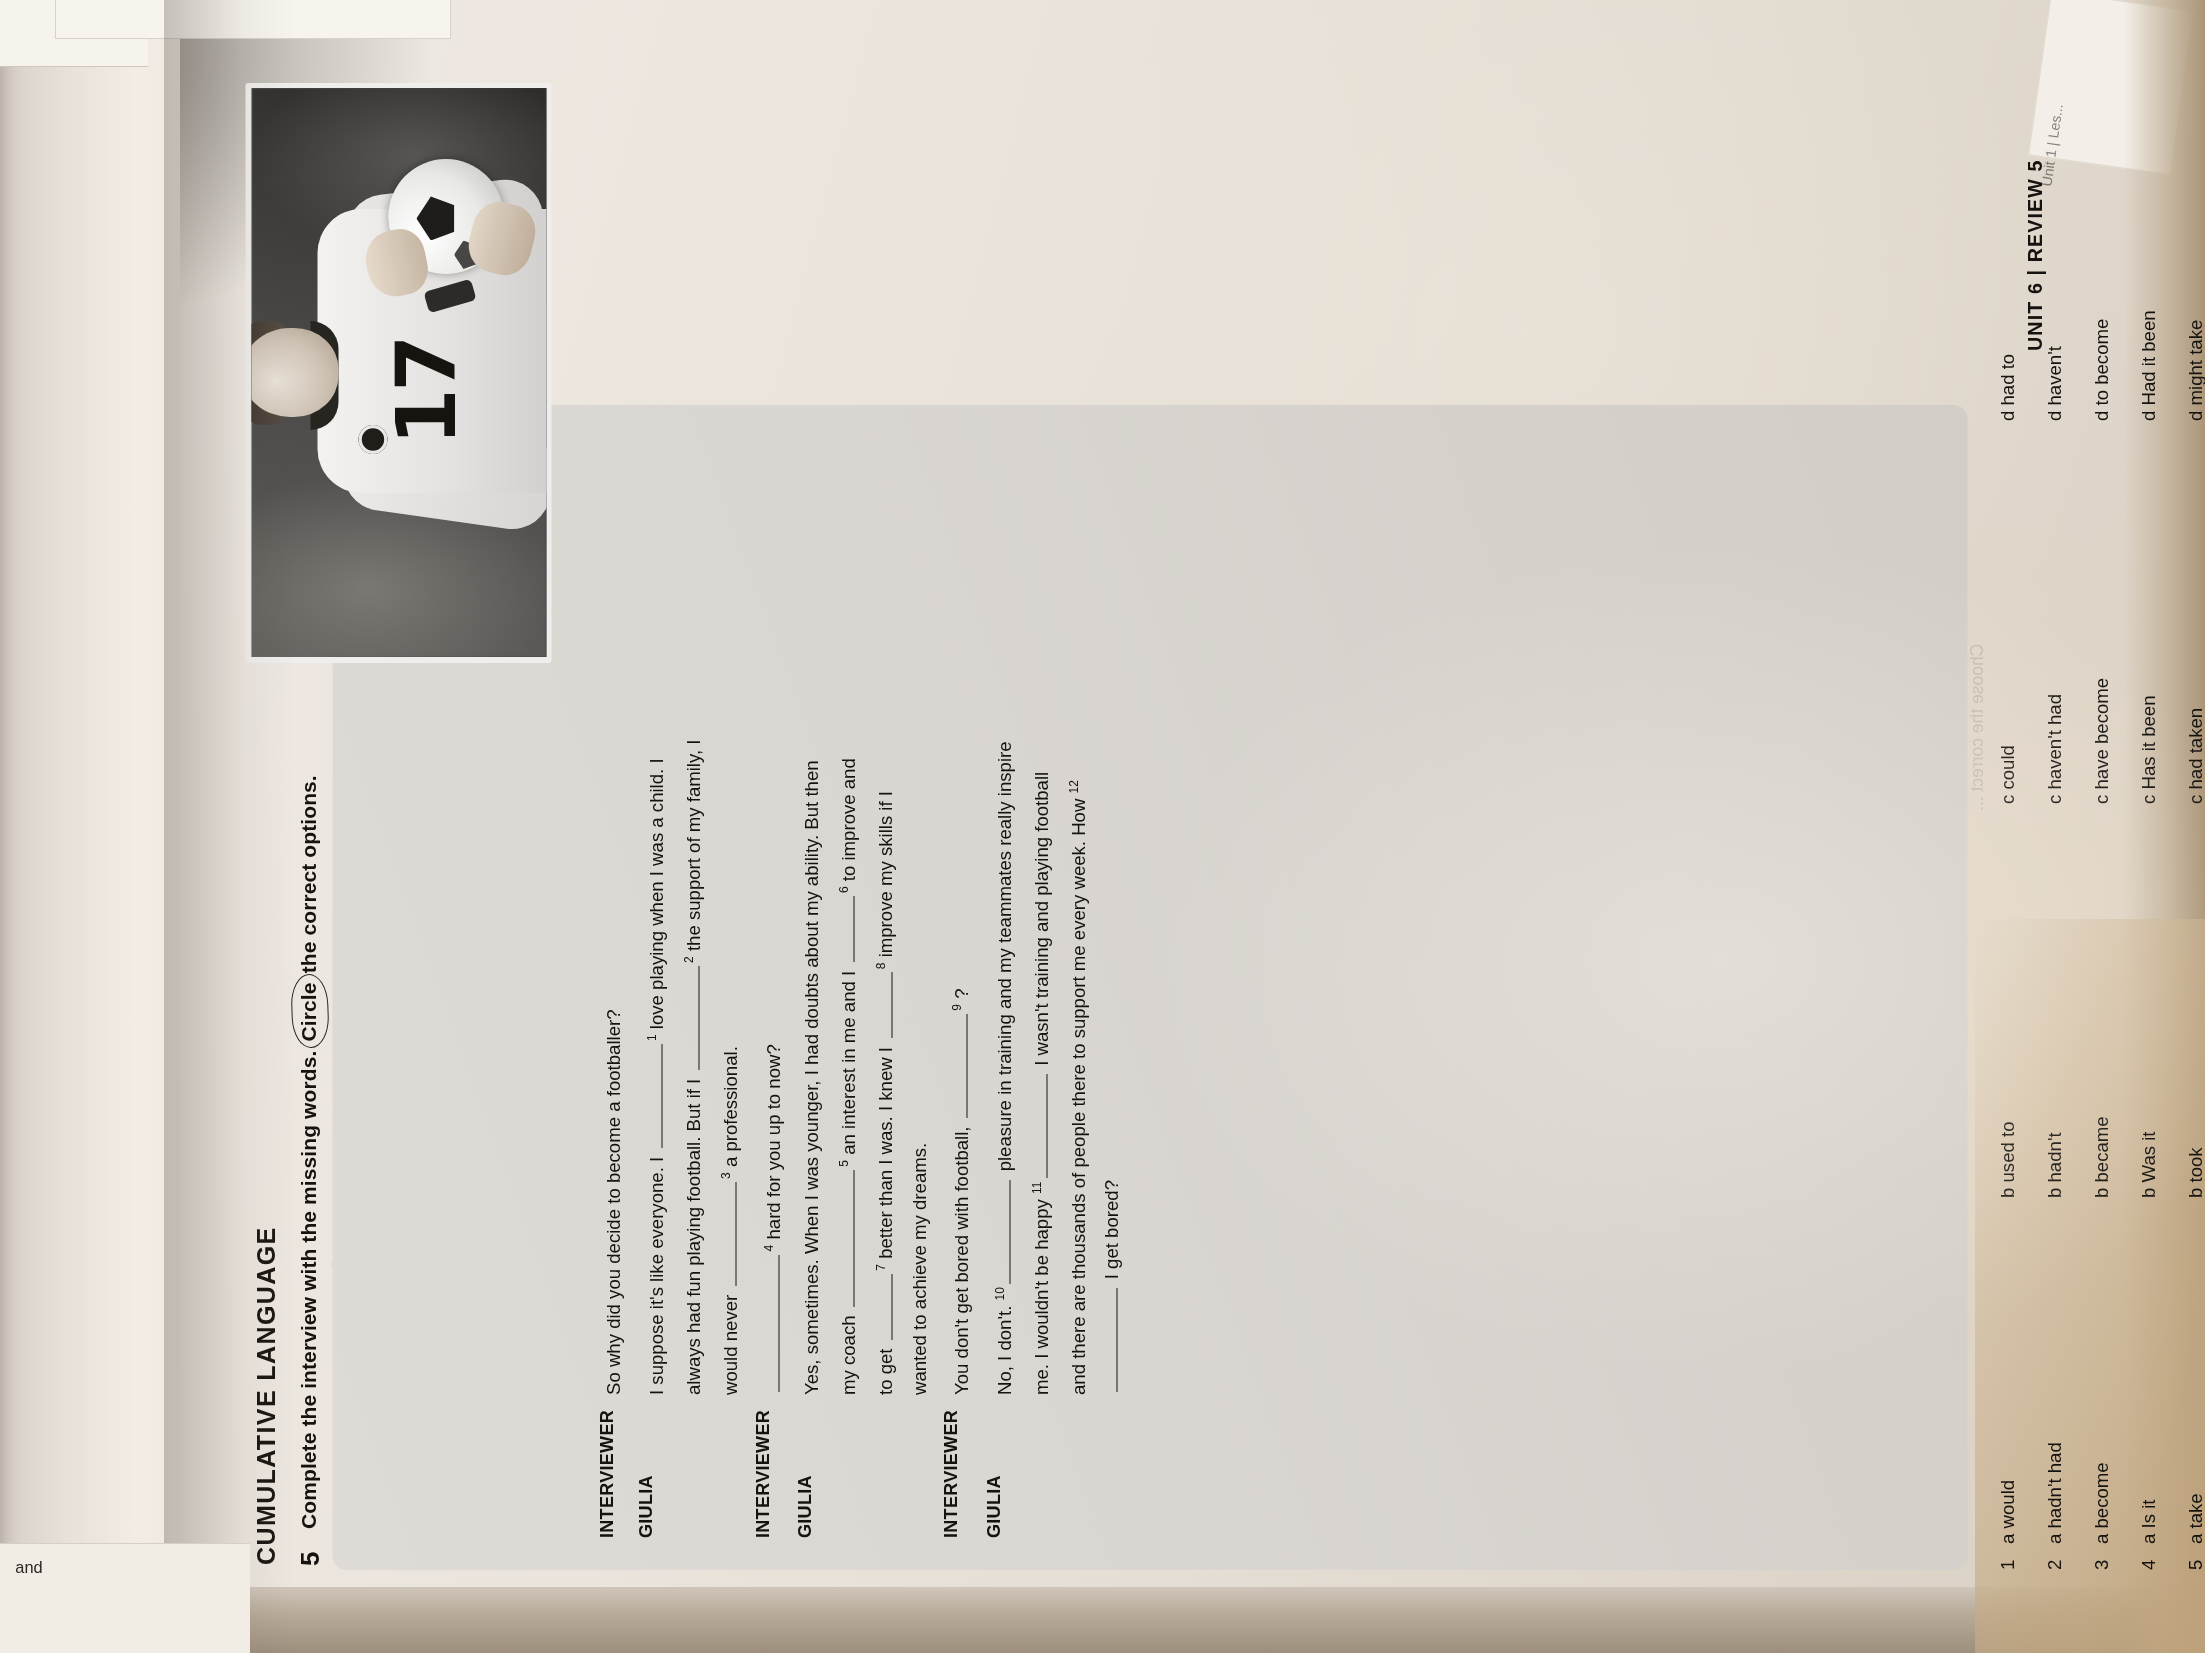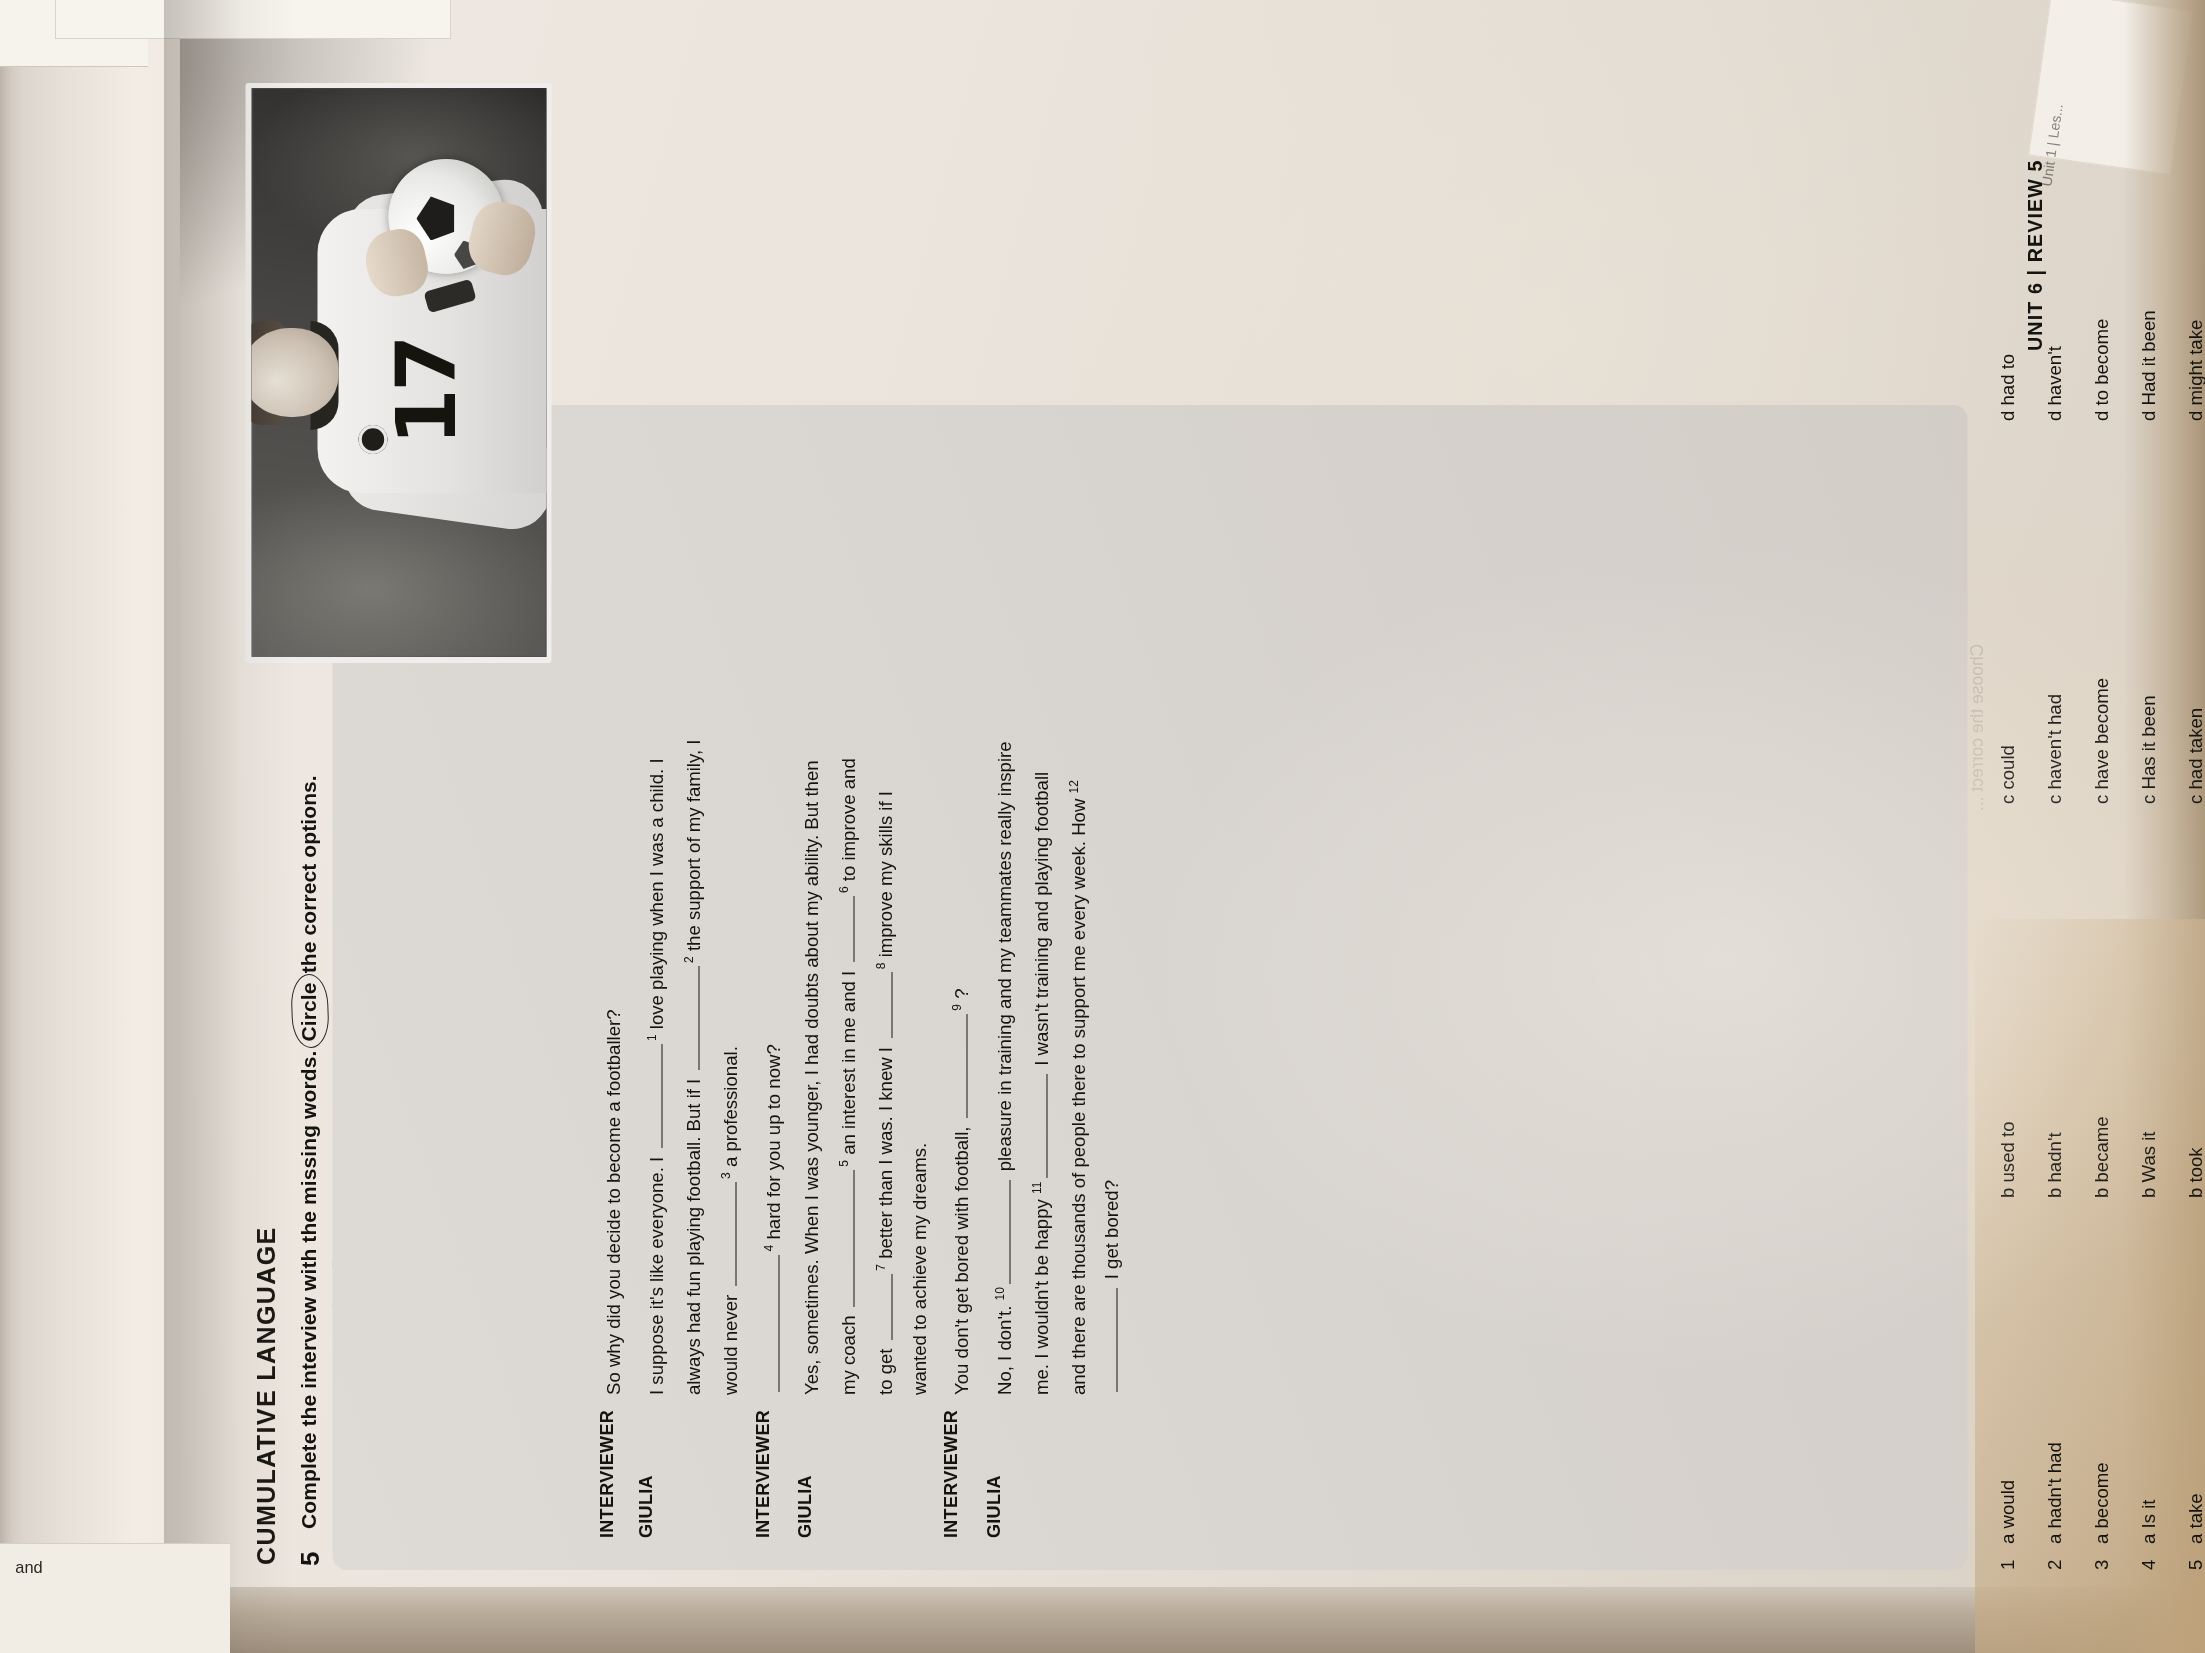--- a/index.html
+++ b/index.html
@@ -411,20 +411,21 @@
   }
   
   #scrap-bl {
     position: absolute;
     left: 0; bottom: 0;
     width: 230px; height: 109px;
     background: #f1ece4;
     border-top: 1.1px solid #d6cfc4;
     color: #2b2823;
     font-size: 14.2px;
+    padding-left: 20px;
   }
 </style>
 </head>
 <body>
 
 <div id="photo">
 
   <div id="left-page-edge"></div>
   <div id="left-page-strip"></div>
   <div id="left-page-strip2"></div>

